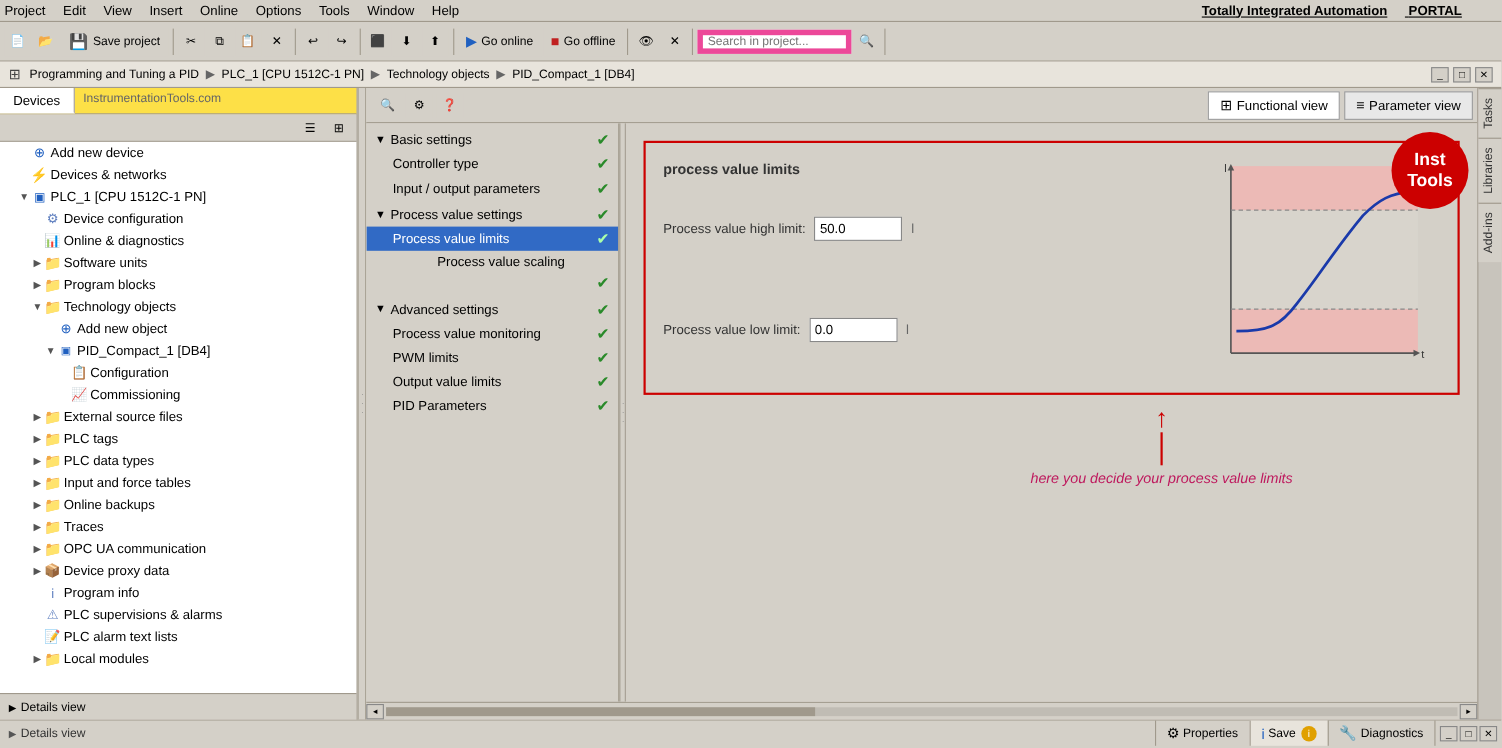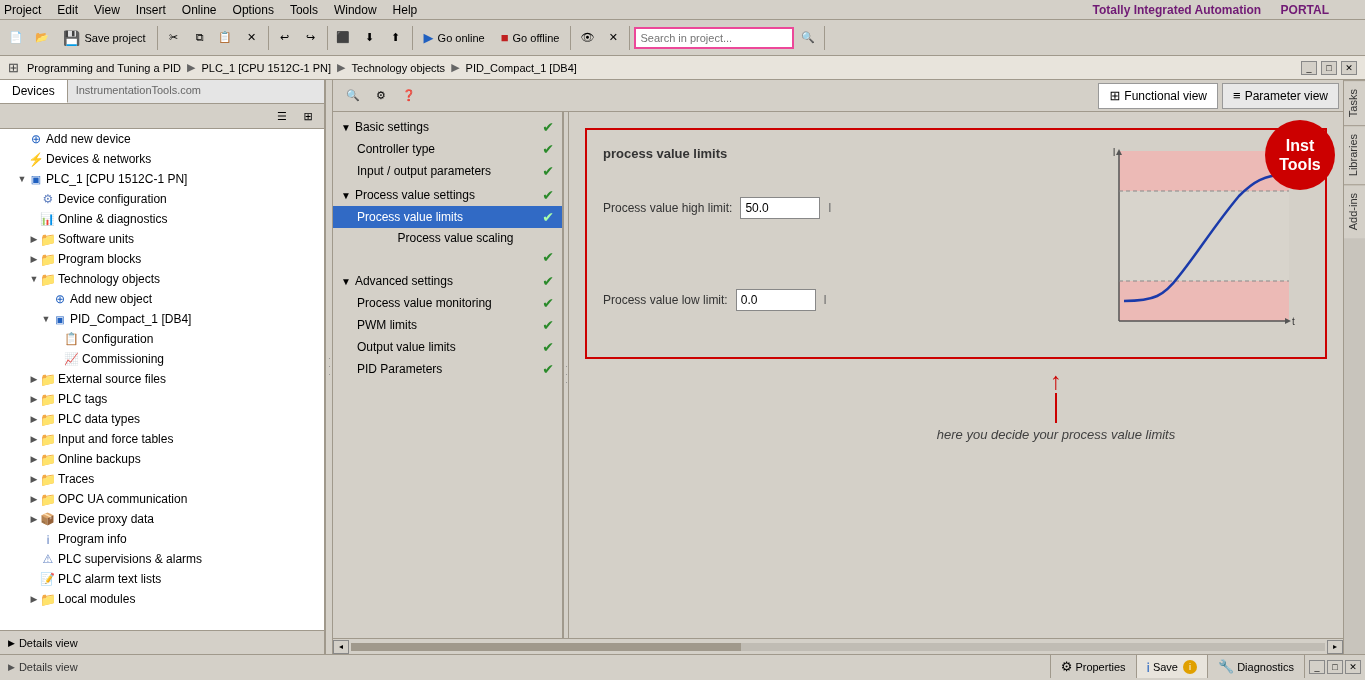--- a/index.html
+++ b/index.html
@@ -7,34 +7,34 @@
 
     
     .menu-bar { background: #d4d0c8; height: 20px; display: flex; align-items: center; padding: 0 4px; border-bottom: 1px solid #a0998c; }
     .menu-bar span { margin-right: 16px; font-size: 12px; cursor: pointer; }
 
     
     .toolbar { background: #d4d0c8; height: 36px; display: flex; align-items: center; padding: 2px 4px; border-bottom: 1px solid #a0998c; gap: 2px; }
     .toolbar-btn { background: #d4d0c8; border: 1px solid transparent; padding: 2px 4px; cursor: pointer; font-size: 11px; display: flex; align-items: center; justify-content: center; min-width: 24px; height: 26px; }
     .toolbar-separator { width: 1px; height: 24px; background: #a0998c; margin: 0 2px; }
     .toolbar-label-btn { display: flex; align-items: center; gap: 4px; background: #d4d0c8; border: 1px solid transparent; padding: 2px 6px; cursor: pointer; height: 26px; font-size: 11px; }
-    .search-box { border: 2px solid #ec4899; background: white; padding: 2px 4px; font-size: 11px; width: 160px; height: 22px; }
+    .search-box { border: 5px solid #ec4899; background: white; padding: 2px 4px; font-size: 11px; width: 140px; height: 22px; }
 
     
     .main-layout { display: flex; height: calc(680px - 56px - 24px); }
 
     
     .address-bar { background: #e8e4dc; height: 24px; display: flex; align-items: center; padding: 0 8px; border-bottom: 1px solid #a0998c; font-size: 11px; gap: 4px; }
     .address-bar .path-item { color: #000; }
     .address-bar .arrow { color: #666; margin: 0 2px; }
 
     
     .sidebar { width: 325px; background: #d4d0c8; border-right: 1px solid #a0998c; display: flex; flex-direction: column; }
     .sidebar-header { background: #1e3a6e; color: white; height: 32px; display: flex; align-items: center; justify-content: space-between; padding: 0 8px; font-size: 13px; font-weight: bold; }
-    .sidebar-tabs { display: flex; background: #e5e5e5; border-bottom: 1px solid #a0998c; text-align: right; }
+    .sidebar-tabs { display: flex; background: #fde047; border-bottom: 1px solid #a0998c; text-align: right; }
     .sidebar-tab { padding: 4px 12px; font-size: 12px; cursor: pointer; border-right: 1px solid #a0998c; }
     .sidebar-tab.active { background: white; border-bottom: 1px solid white; }
     .sidebar-tab-secondary { padding: 4px 8px; font-size: 11px; cursor: pointer; color: #666; }
     .sidebar-content { flex: 1; overflow-y: auto; background: white; }
     .tree-item { display: flex; align-items: center; padding: 2px 4px; font-size: 12px; cursor: pointer; user-select: none; white-space: nowrap; }
     .tree-icon { width: 16px; height: 16px; margin-right: 2px; display: inline-flex; align-items: center; justify-content: center; flex-shrink: 0; }
     .tree-expander { width: 12px; height: 12px; display: inline-flex; align-items: center; justify-content: center; font-size: 9px; color: #555; flex-shrink: 0; }
     .indent-1 { padding-left: 16px; }
     .indent-2 { padding-left: 28px; }
     .indent-3 { padding-left: 40px; }
@@ -103,21 +103,21 @@
   <div class="menu-bar">
     <span>Project</span>
     <span>Edit</span>
     <span>View</span>
     <span>Insert</span>
     <span>Online</span>
     <span>Options</span>
     <span>Tools</span>
     <span>Window</span>
     <span>Help</span>
-    <span style="margin-left:auto; font-size:12px; font-weight:bold; color:#701a75;">
+    <span style="margin-left:auto; font-size:12px; font-weight:bold; color:#000000;text-decoration:underline;">
       <span>Totally Integrated Automation</span>&nbsp;<span>PORTAL</span>
     </span>
   </div>
 
   <div class="toolbar">
     <button class="toolbar-btn" title="New">📄</button>
     <button class="toolbar-btn" title="Open">📂</button>
     <button class="toolbar-label-btn">
       <span style="font-size:14px;">💾</span>
       <span>Save project</span>
@@ -443,21 +443,21 @@
                 <text x="193" y="179" font-size="10" fill="#333">t</text>
               </svg>
             </div>
           </div>
 
           <div style="position:relative; margin-top:10px;">
             <div style="display:flex; justify-content:center;">
               <div style="position:relative; left:100px;">
                 <div style="color:#cc0000; font-size:24px; text-align:center; line-height:1;">↑</div>
                 <div style="height:30px; width:2px; background:#cc0000; margin:0 auto;"></div>
-                <div style="color:#404040; font-size:13px; font-style:italic; white-space:nowrap; margin-top:4px;">here you decide your process value limits</div>
+                <div style="color:#be185d; font-size:13px; font-style:italic; white-space:nowrap; margin-top:4px;">here you decide your process value limits</div>
               </div>
             </div>
           </div>
         </div>
       </div>
 
       <div style="height:16px; background:#d4d0c8; border-top:1px solid #a0998c; display:flex; align-items:center;">
         <button style="width:16px; height:14px; background:#d4d0c8; border:1px solid #888; font-size:8px; cursor:pointer;">◂</button>
         <div style="flex:1; height:8px; background:#c0bcb4; margin:0 2px;">
           <div style="width:40%; height:100%; background:#a0998c;"></div>

